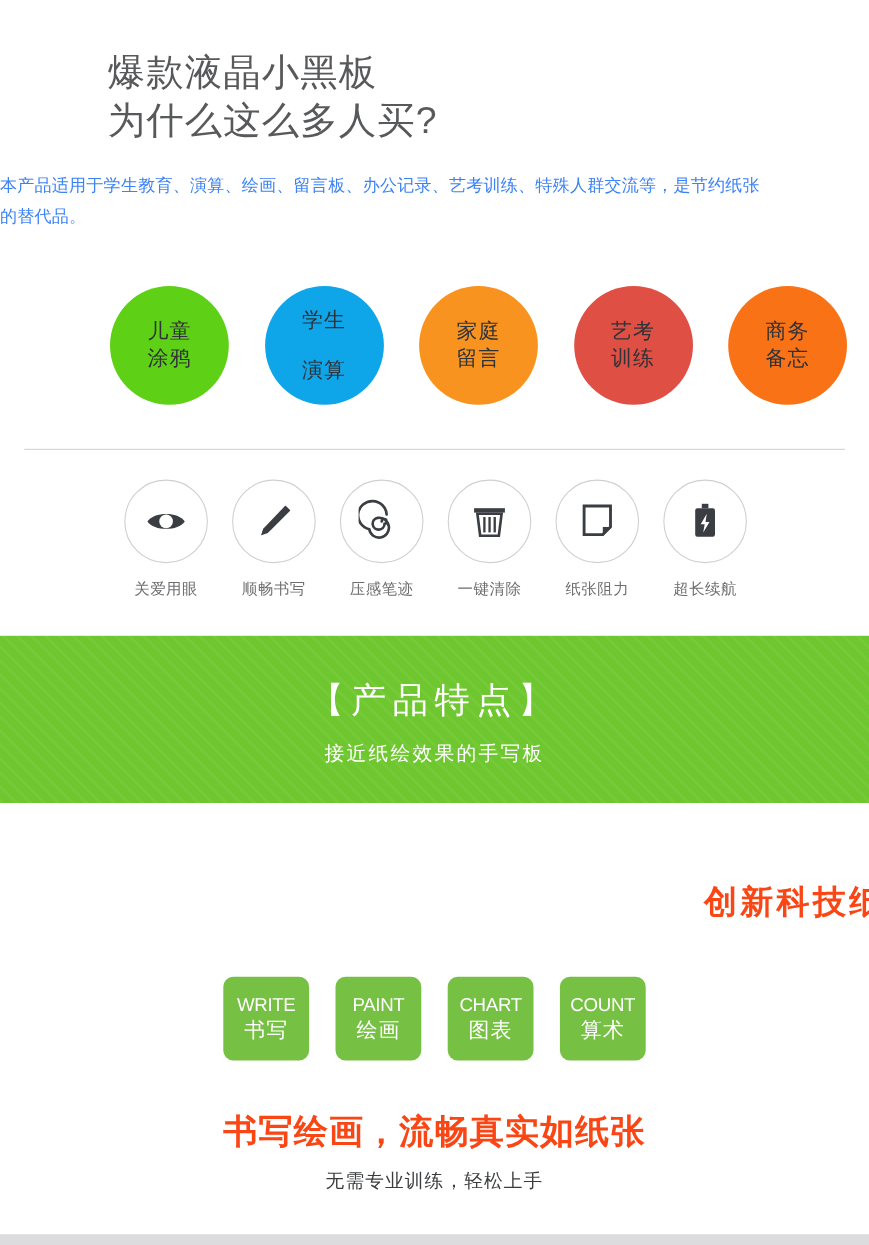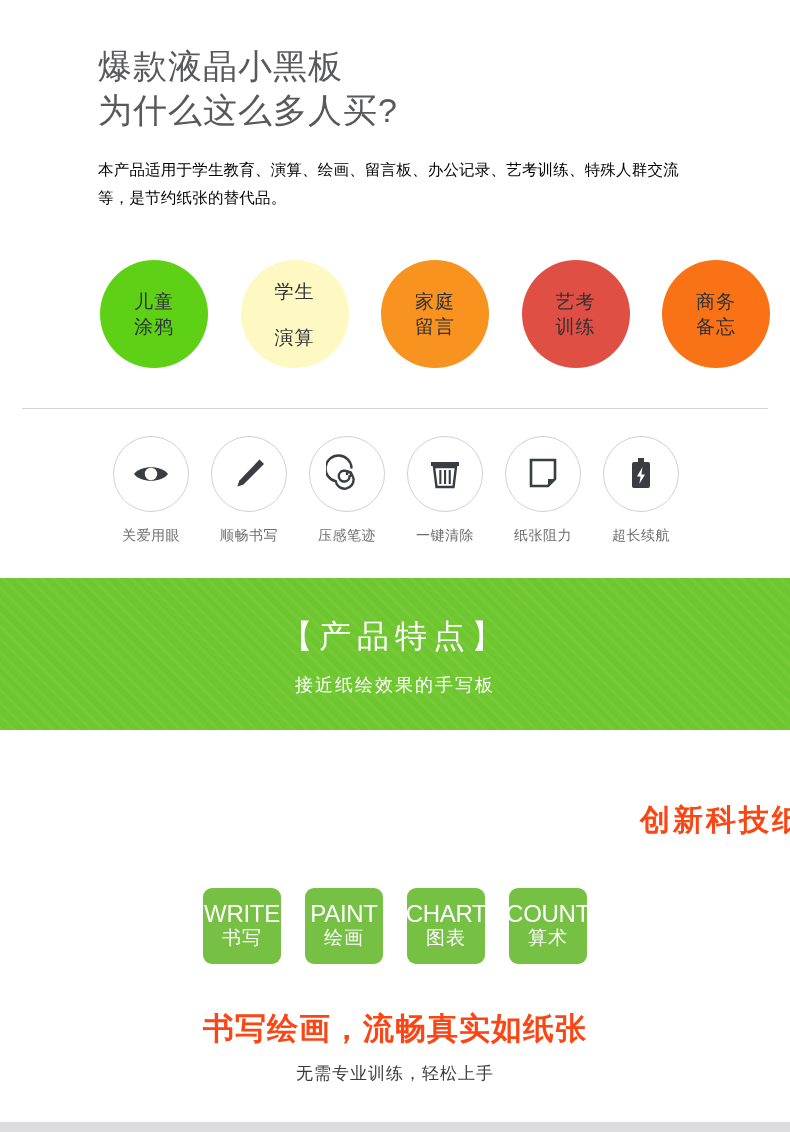--- a/index.html
+++ b/index.html
@@ -13,22 +13,22 @@
 
   
   .hero { position:absolute; left:0; top:0; width:790px; }
   .hero-title {
     padding-left:98px; padding-top:44px;
     font-size:34px; line-height:44px;
     color:#58595b; font-weight:400; letter-spacing:1px;
     white-space:pre-line;
   }
   .hero-sub {
-    padding-left:98px; padding-right:84px; padding-top:24px;
-    font-size:15.5px; line-height:28px; color:#000000;
+    padding-right:84px; padding-top:24px;
+    font-size:15.5px; line-height:28px; color:#3b82f6;
     letter-spacing:0.2px;
   }
 
   
   .circles {
     position:absolute; left:0; top:260px; width:790px;
     display:flex; justify-content:space-between; padding-left:100px;
   }
   .circle {
     width:108px; height:108px; border-radius:50%;
@@ -95,21 +95,21 @@
     display:flex; justify-content:center;
   }
   .tag-box {
     width:78px; height:76px; border-radius:9px;
     background:#76c043; margin:0 12px;
     display:flex; flex-direction:column;
     align-items:center; justify-content:center;
     overflow:visible;
   }
   .tag-en {
-    color:#ffffff; font-size:24px; line-height:24px;
+    color:#ffffff; font-size:17px; line-height:24px;
     white-space:nowrap; letter-spacing:-0.3px;
   }
   .tag-cn {
     color:#ffffff; font-size:19px; line-height:24px;
     white-space:nowrap; letter-spacing:1px;
   }
   .closing-1 {
     position:absolute; left:0; top:1008px; width:790px;
     text-align:center; color:#fa4614;
     font-size:31px; font-weight:bold; letter-spacing:1px;
@@ -135,21 +135,21 @@
     <div class="hero-title">爆款液晶小黑板
 为什么这么多人买?</div>
     <div class="hero-sub">本产品适用于学生教育、演算、绘画、留言板、办公记录、艺考训练、特殊人群交流等，是节约纸张的替代品。</div>
   </div>
 
   <div class="circles">
     <div class="circle" style="background:#5ed116;">
       <span>儿童</span>
       <span>涂鸦</span>
     </div>
-    <div class="circle" style="background:#fef9c3;gap:21px;">
+    <div class="circle" style="background:#0ea5e9;gap:21px;">
       <span>学生</span>
       <span>演算</span>
     </div>
     <div class="circle" style="background:#f8931f;">
       <span>家庭</span>
       <span>留言</span>
     </div>
     <div class="circle" style="background:#e04f44;">
       <span>艺考</span>
       <span>训练</span>

